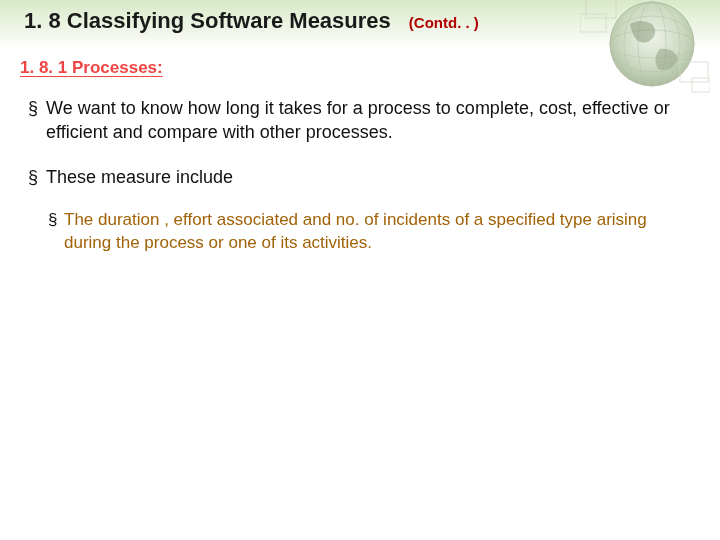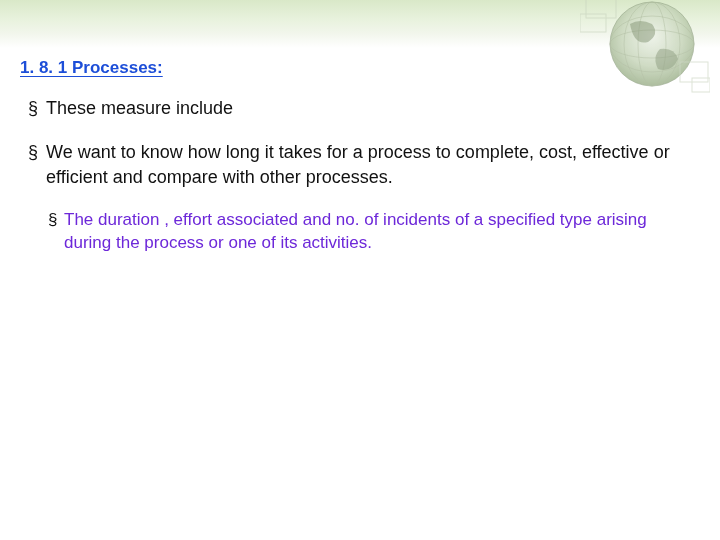--- a/index.html
+++ b/index.html
@@ -11,33 +11,37 @@
     background: linear-gradient(to bottom, #d9e8c8 0%, #e8f2dd 40%, #f2f6ec 70%, #ffffff 100%);
     padding: 8px 0 0 24px;
   }
   .title-row { display: flex; align-items: baseline; gap: 18px; }
   .main-title { font-size: 22px; font-weight: bold; color: #1a1a1a; }
   .contd { font-size: 15px; font-weight: bold; color: #b00000; }
   .globe {
     position: absolute; right: 10px; top: -6px; width: 130px; height: 100px;
     pointer-events: none; opacity: 0.85;
   }
-  .subtitle { font-size: 17px; font-weight: bold; color: #1d4ed8; margin: 10px 0 0 20px; text-decoration: underline; text-underline-offset: 3px; }
+  .subtitle { font-size: 17px; font-weight: bold; color: #ef4444; margin: 10px 0 0 20px; text-decoration: underline; text-underline-offset: 3px; }
   .content { padding: 18px 28px 0 28px; }
   .b1 { font-size: 18px; color: #111; margin: 0 0 20px 0; padding-left: 18px; position: relative; line-height: 1.35; }
   .b1::before { content: "§"; position: absolute; left: 0; top: 0; font-size: 18px; color: #111; }
-  .b2 { font-size: 17px; color: #6d28d9; margin: 6px 0 16px 20px; padding-left: 16px; position: relative; line-height: 1.35; }
+  .b2 { font-size: 17px; color: #a16207; margin: 6px 0 16px 20px; padding-left: 16px; position: relative; line-height: 1.35; }
   .b2::before { content: "§"; position: absolute; left: 0; top: 0; font-size: 17px; color: #111; }
   .justify { text-align: justify; }
 </style>
 </head>
 <body>
 <div class="slide">
 
   <div class="header">
+    <div class="title-row">
+      <span class="main-title">1. 8 Classifying Software Measures</span>
+      <span class="contd">(Contd. . )</span>
+    </div>
     <svg class="globe" viewBox="0 0 130 100">
       <defs>
         <radialGradient id="g1" cx="50%" cy="40%" r="60%">
           <stop offset="0%" stop-color="#eef3e9"></stop>
           <stop offset="60%" stop-color="#c8d6bb"></stop>
           <stop offset="100%" stop-color="#9fb38e"></stop>
         </radialGradient>
       </defs>
       <ellipse cx="72" cy="50" rx="42" ry="42" fill="url(#g1)" stroke="#88997a" stroke-width="0.6"></ellipse>
       <ellipse cx="72" cy="50" rx="42" ry="14" fill="none" stroke="#a6b597" stroke-width="0.5"></ellipse>
@@ -51,18 +55,18 @@
         <rect x="0" y="20" width="26" height="18"></rect>
         <rect x="100" y="68" width="28" height="20"></rect>
         <rect x="112" y="84" width="18" height="14"></rect>
       </g>
     </svg>
   </div>
 
   <div class="subtitle">1. 8. 1 Processes:</div>
 
   <div class="content">
+    <p class="b1">We want to know how long it takes for a process to complete, cost, effective or efficient and compare with other processes.</p>
     <p class="b1">These measure include</p>
-    <p class="b1">We want to know how long it takes for a process to complete, cost, effective or efficient and compare with other processes.</p>
     <p class="b2">The duration , effort associated and no. of incidents of a specified type arising during the process or one of its activities.</p>
   </div>
 
 </div>
 
 </body></html>

